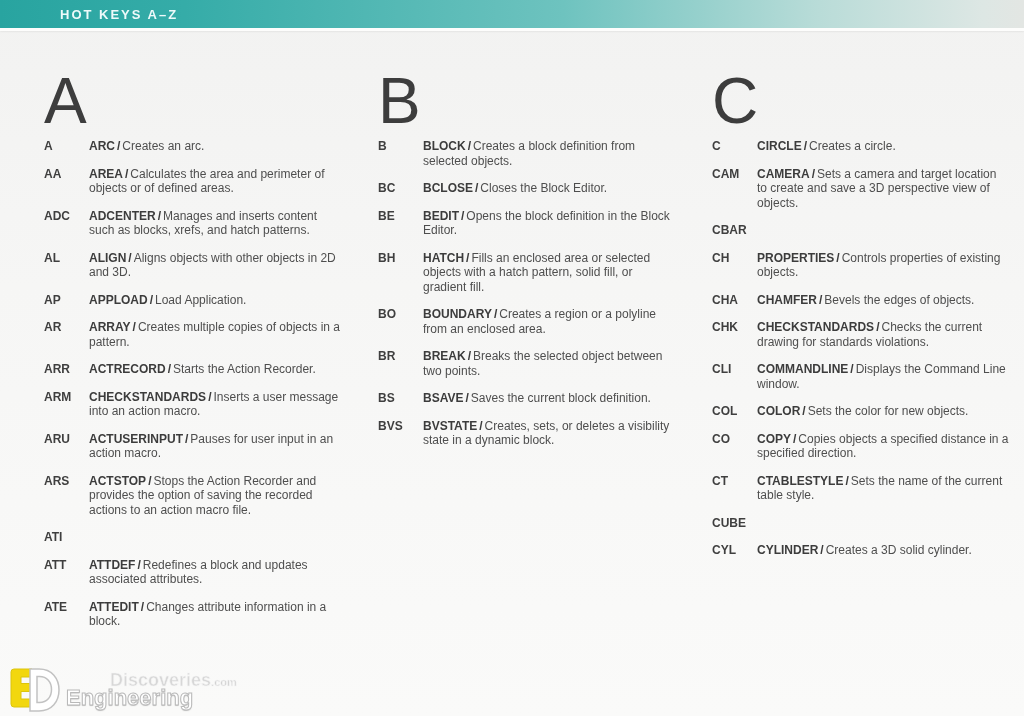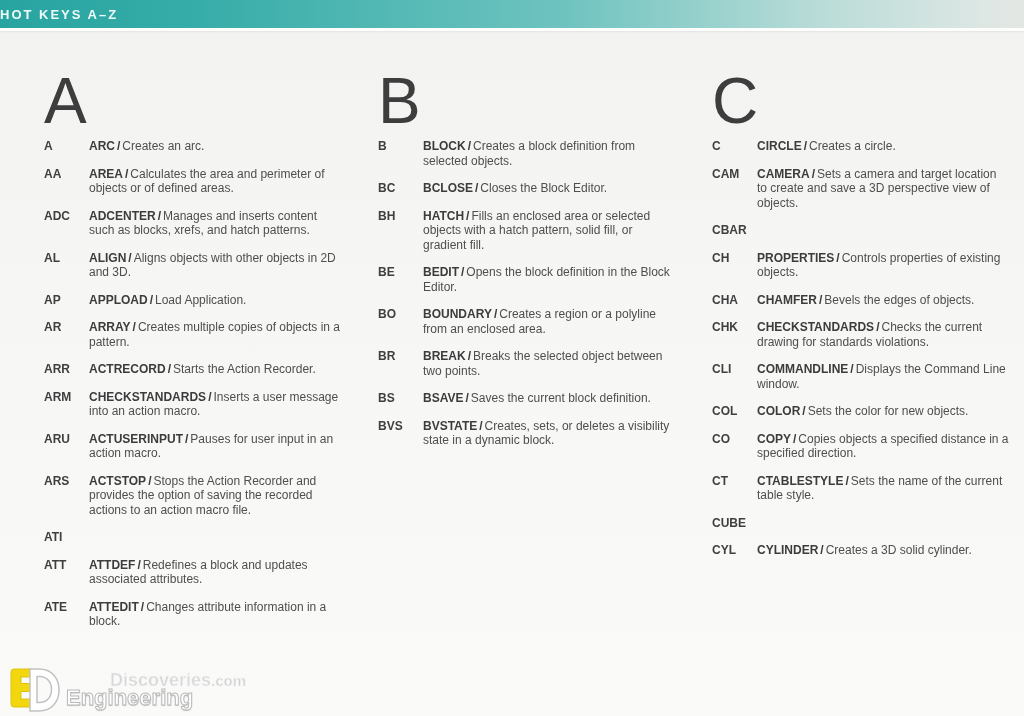--- a/index.html
+++ b/index.html
@@ -22,20 +22,22 @@
     width: 100%;
     background: linear-gradient(90deg, #28a4a0 0%, #35aca8 18%, #6ec3bf 55%, #b9dcd8 80%, #dde7e4 96%, #e3e6e3 100%);
     display: flex;
     align-items: center;
   }
   .header-title {
     color: #eefafa;
     font-size: 13px;
     font-weight: 600;
     letter-spacing: 2px;
+    padding-left: 40px;
+    margin-left: 20px;
   }
   .header-underline {
     height: 3px;
     width: 100%;
     background: #fdfdfc;
     box-shadow: 0 1px 2px rgba(0,0,0,0.06);
   }
   
   .columns {
     display: flex;
@@ -85,21 +87,21 @@
     left: 58px;
     top: 4px;
     font-size: 18px;
     font-weight: 700;
     color: #d7d7d7;
     -webkit-text-stroke: 0.6px #f4f4f4;
     text-shadow: 0 0 1px #ffffff;
     white-space: nowrap;
   }
   .logo-line1-suffix {
-    font-size: 15px;
+    font-size: 11px;
     font-weight: 700;
     color: #d0d0d0;
   }
   .logo-line2 {
     position: absolute;
     left: 14px;
     top: 19px;
     font-size: 22px;
     font-weight: 700;
     color: #ffffff;
@@ -199,27 +201,27 @@
             <span class="key">B</span>
             <span class="desc"><b class="cmd">BLOCK</b><span class="sep">/</span><span>Creates a block definition from selected objects.</span></span>
           </div>
 
           <div class="entry">
             <span class="key">BC</span>
             <span class="desc"><b class="cmd">BCLOSE</b><span class="sep">/</span><span>Closes the Block Editor.</span></span>
           </div>
 
           <div class="entry">
+            <span class="key">BE</span>
+            <span class="desc"><b class="cmd">BEDIT</b><span class="sep">/</span><span>Opens the block definition in the Block Editor.</span></span>
+          </div>
+
+          <div class="entry">
             <span class="key">BH</span>
             <span class="desc"><b class="cmd">HATCH</b><span class="sep">/</span><span>Fills an enclosed area or selected objects with a hatch pattern, solid fill, or gradient fill.</span></span>
-          </div>
-
-          <div class="entry">
-            <span class="key">BE</span>
-            <span class="desc"><b class="cmd">BEDIT</b><span class="sep">/</span><span>Opens the block definition in the Block Editor.</span></span>
           </div>
 
           <div class="entry">
             <span class="key">BO</span>
             <span class="desc"><b class="cmd">BOUNDARY</b><span class="sep">/</span><span>Creates a region or a polyline from an enclosed area.</span></span>
           </div>
 
           <div class="entry">
             <span class="key">BR</span>
             <span class="desc"><b class="cmd">BREAK</b><span class="sep">/</span><span>Breaks the selected object between two points.</span></span>

